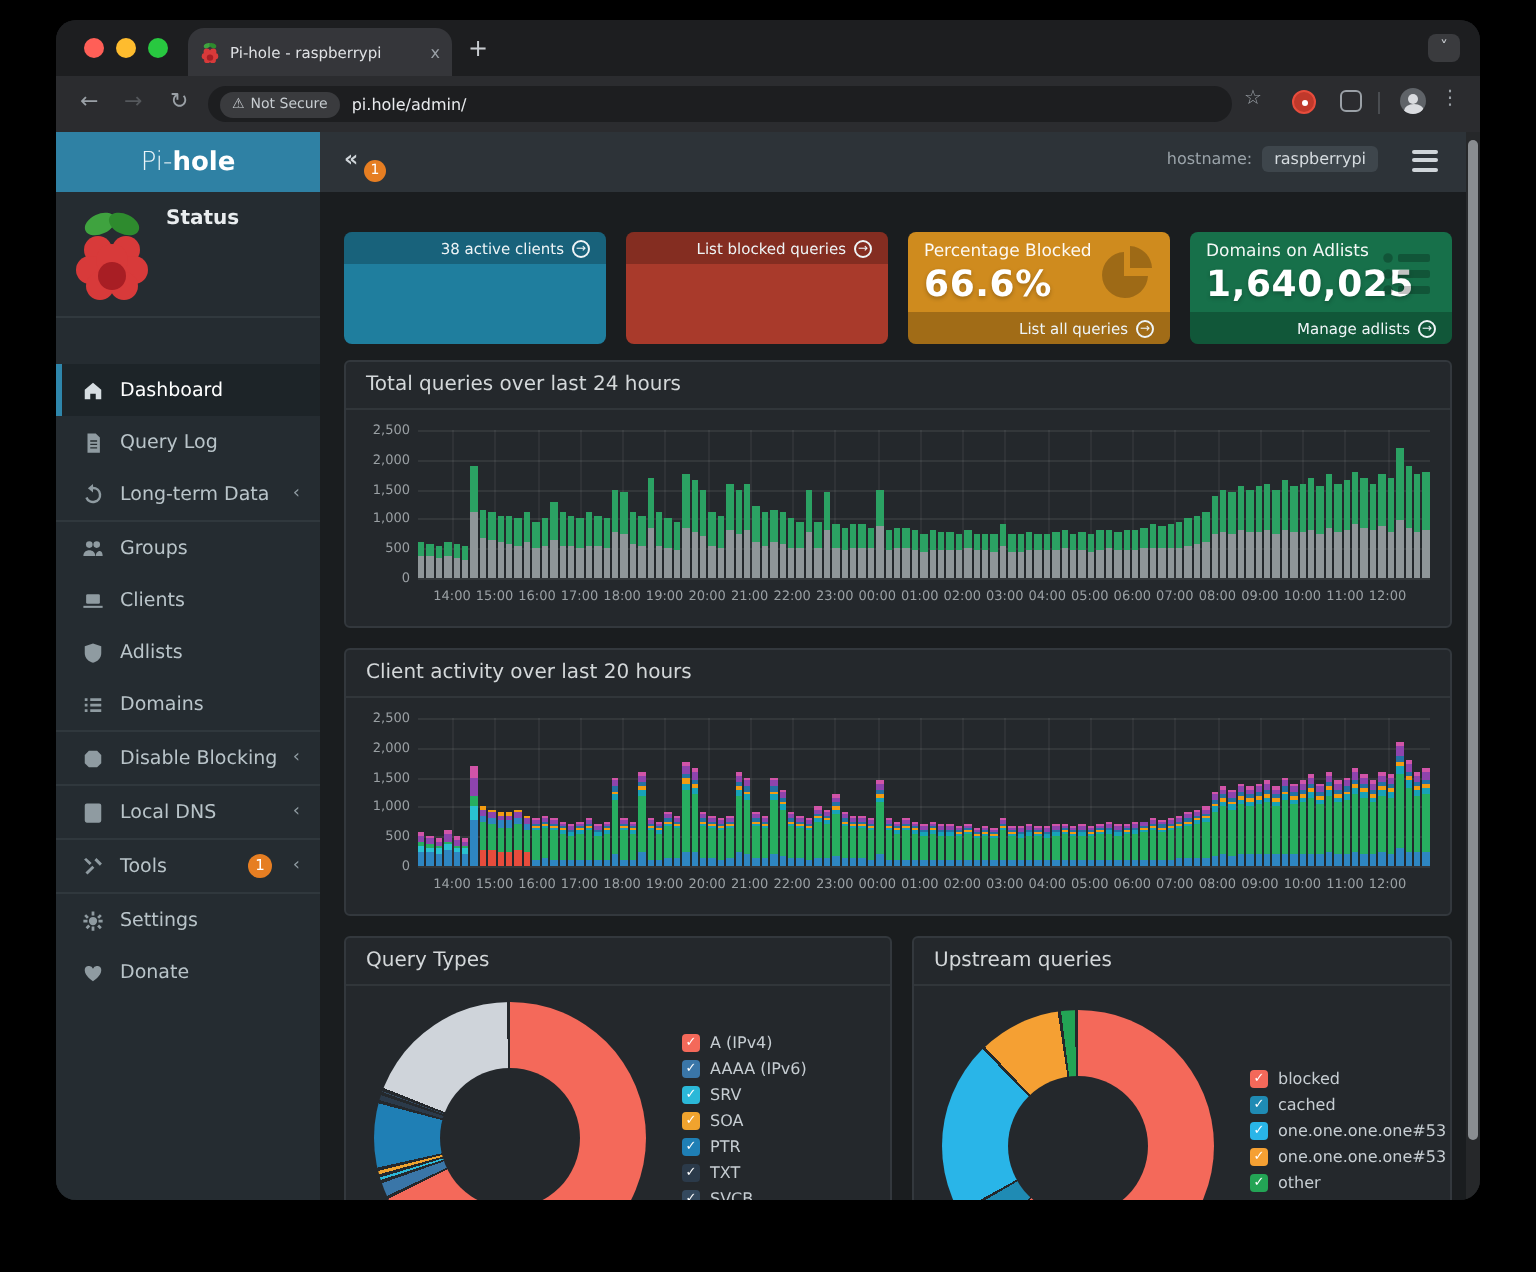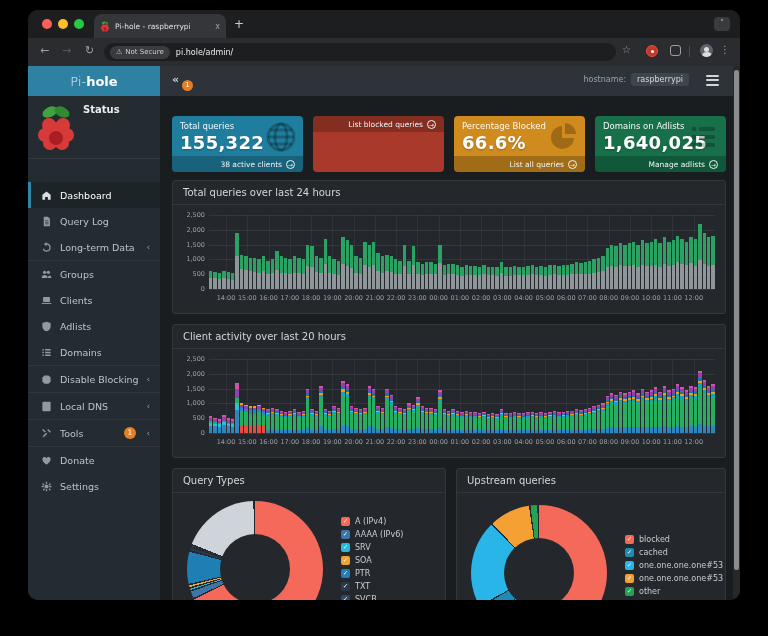--- a/index.html
+++ b/index.html
@@ -267,46 +267,37 @@
             <svg viewBox="0 0 16 16">
               <path d="M2.5 12l5-5 1.5 1.5-5 5zM9 3l1.5-1.5 4 4L13 7zM3 1.5L7 5 5.5 6.5l-4-4z"></path>
             </svg>
             <span>Tools</span>
             <span class="mbadge">1</span>
             <span class="chev">‹</span>
           </div>
           <div class="msep"></div>
           <div class="mitem">
             <svg viewBox="0 0 16 16">
-              <path d="M8 14S2 10.2 2 6.2A3.1 3.1 0 0 1 8 4.9a3.1 3.1 0 0 1 6 1.3C14 10.2 8 14 8 14z"></path>
-            </svg>
-            <span>Donate</span>
-          </div>
-          <div class="mitem">
-            <svg viewBox="0 0 16 16">
               <circle cx="8" cy="8" r="3"></circle>
               <path d="M7 1h2v3H7zm0 11h2v3H7zM1 7h3v2H1zm11 0h3v2h-3zM3 3l2 2-1.4 1.4-2-2zm9.4 7.6l2 2L13 14l-2-2zM13 3l1.4 1.4-2 2L11 5zM4.6 10.6l1.4 1.4-2 2L2.6 12.6z"></path>
             </svg>
             <span>Settings</span>
+          </div>
+          <div class="mitem">
+            <svg viewBox="0 0 16 16">
+              <path d="M8 14S2 10.2 2 6.2A3.1 3.1 0 0 1 8 4.9a3.1 3.1 0 0 1 6 1.3C14 10.2 8 14 8 14z"></path>
+            </svg>
+            <span>Donate</span>
           </div>
         </div>
     </div>
 
     <div class="content">
       <div class="cards" id="cards">
           <div class="card" style="background: rgb(31, 126, 158);">
-            <div class="cmain">
-              <div class="clabel">Total queries</div>
-              <div class="cvalue">155,322</div>
-              <svg viewBox="0 0 32 32" class="cicon">
-                <circle cx="16" cy="16" r="13" fill="none" stroke="rgba(0,0,0,.28)" stroke-width="3"></circle>
-                <ellipse cx="16" cy="16" rx="6" ry="13" fill="none" stroke="rgba(0,0,0,.28)" stroke-width="3"></ellipse>
-                <path d="M3 16h26M5 9h22M5 23h22" stroke="rgba(0,0,0,.28)" stroke-width="3" fill="none"></path>
-              </svg>
-            </div>
             <div class="cfoot">
               <span>38 active clients</span>
               <span class="goicon">→</span>
             </div>
           </div>
           <div class="card" style="background: rgb(169, 58, 43);">
             <div class="cfoot">
               <span>List blocked queries</span>
               <span class="goicon">→</span>
             </div>

